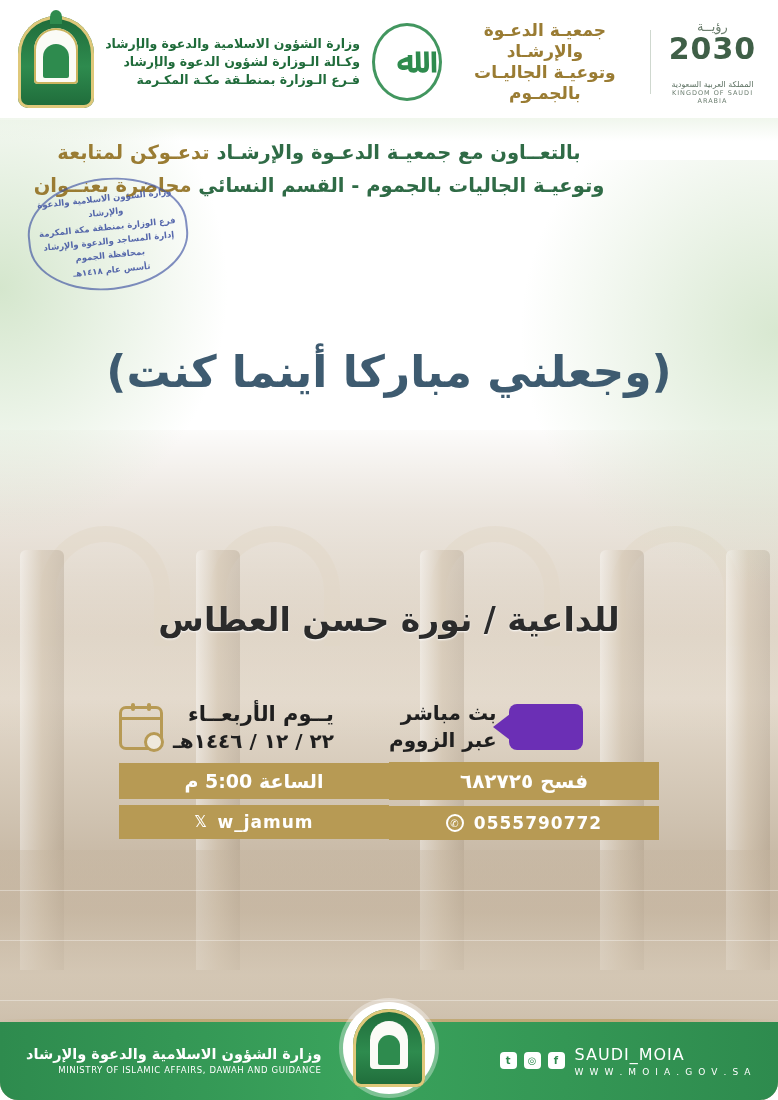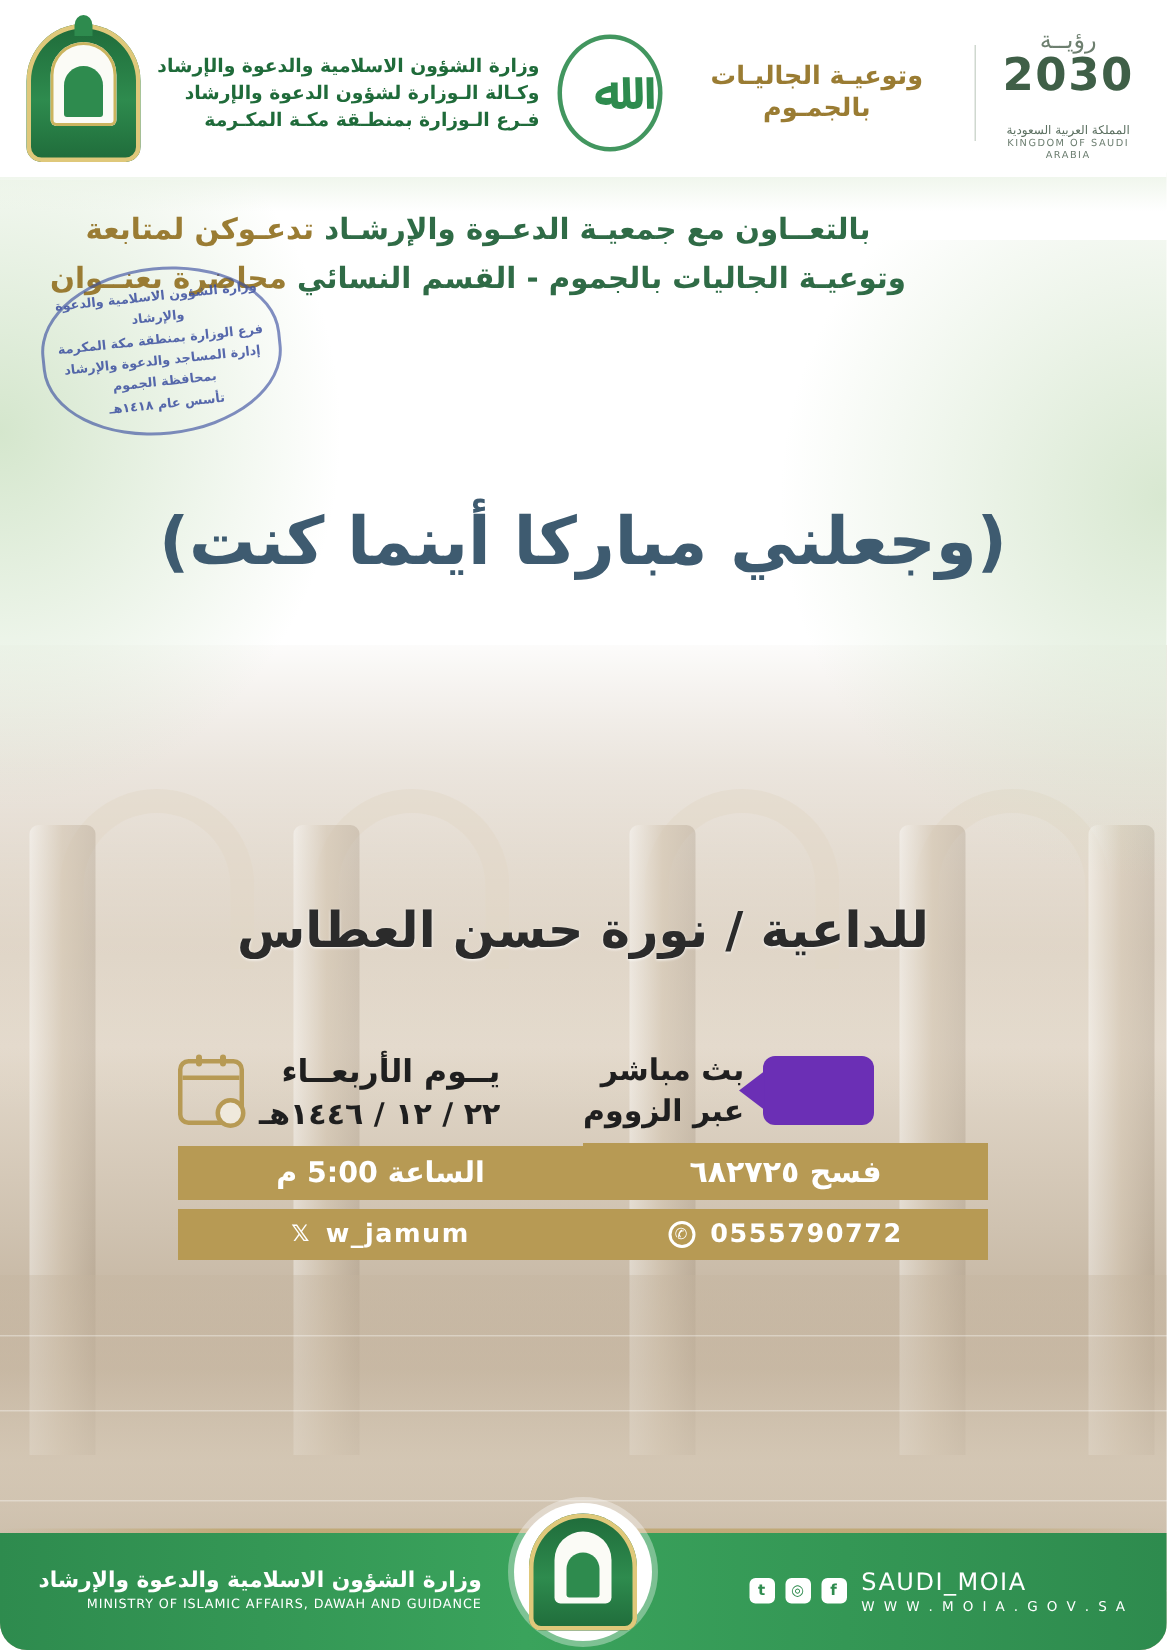--- a/index.html
+++ b/index.html
@@ -153,21 +153,21 @@
     line-height: 1.25;
   }
   .assoc-mark .l1 { font-size: 17px; font-weight: bold; color: #9a7c33; }
   .assoc-mark .l2 { font-size: 17px; font-weight: bold; color: #9a7c33; }
 
   
   .vision {
     width: 118px; text-align: center; color: #4a6b53;
     padding-left: 4px;
   }
-  .vision .v-ar { font-size: 16px; color: #6d7f6f; letter-spacing: 1px;}
+  .vision .v-ar { font-size: 13px; color: #6d7f6f; letter-spacing: 1px;}
   .vision .v-num {
     font-size: 30px; font-weight: bold; color: #3f5f47; letter-spacing: 1px;
     line-height: 1;
   }
   .vision .v-sub { font-size: 8px; color: #5d7162; letter-spacing: .4px; margin-top: 16px;}
   .vision .v-sub2 { font-size: 6.5px; color: #6c7e70; letter-spacing: 1px; }
   .vision-sep { width: 1px; height: 64px; background: #cfd8cf; margin: 0 6px; }
 
   
   .invite {
@@ -199,35 +199,34 @@
   }
 
   
   .title-wrap {
     position: absolute; top: 336px; left: 0; width: 778px; text-align: center;
   }
   .title-1 {
     font-size: 38px; color: #2f7a4e; font-weight: bold; letter-spacing: .5px;
   }
   .title-2 {
-    font-size: 44px; color: #3e5b70; font-weight: bold; 
+    font-size: 44px; color: #3e5b70; font-weight: bold; margin-top: 10px;
   }
 
   
   .speaker {
     position: absolute; top: 600px; left: 0; width: 778px; text-align: center;
     font-size: 33px; font-weight: bold; color: #2b2b2b;
     text-shadow: 0 1px 2px rgba(255,255,255,.9);
   }
 
   
   .info-row {
     position: absolute; top: 700px; left: 0; width: 778px;
     display: flex; flex-direction: row-reverse; justify-content: center;
-    align-items: center;
   }
   .col-right { width: 270px; }
   .col-left  { width: 270px; }
 
   .date-line {
     display: flex; flex-direction: row-reverse; align-items: center; gap: 10px;
     justify-content: flex-start;
   }
   .cal-icon {
     width: 44px; height: 44px; flex: none;
@@ -378,20 +377,21 @@
         <div>وكـالة الـوزارة لشؤون الدعوة والإرشاد</div>
         <div>فـرع الـوزارة بمنطـقة مكـة المكـرمة</div>
       </div>
 
       <div class="circle-logo">
         <div class="ring"></div>
         <div class="glyph">ﷲ</div>
       </div>
 
       <div class="assoc-mark">
+        <div class="l1">جمعيـة الدعـوة والإرشـاد</div>
         <div class="l2">وتوعيـة الجاليـات بالجمـوم</div>
       </div>
 
       <div class="vision-sep"></div>
 
       <div class="vision">
         <div class="v-ar">رؤيــة</div>
         <div class="v-num">2030</div>
         <div class="v-sub">المملكة العربية السعودية</div>
         <div class="v-sub2">KINGDOM OF SAUDI ARABIA</div>

